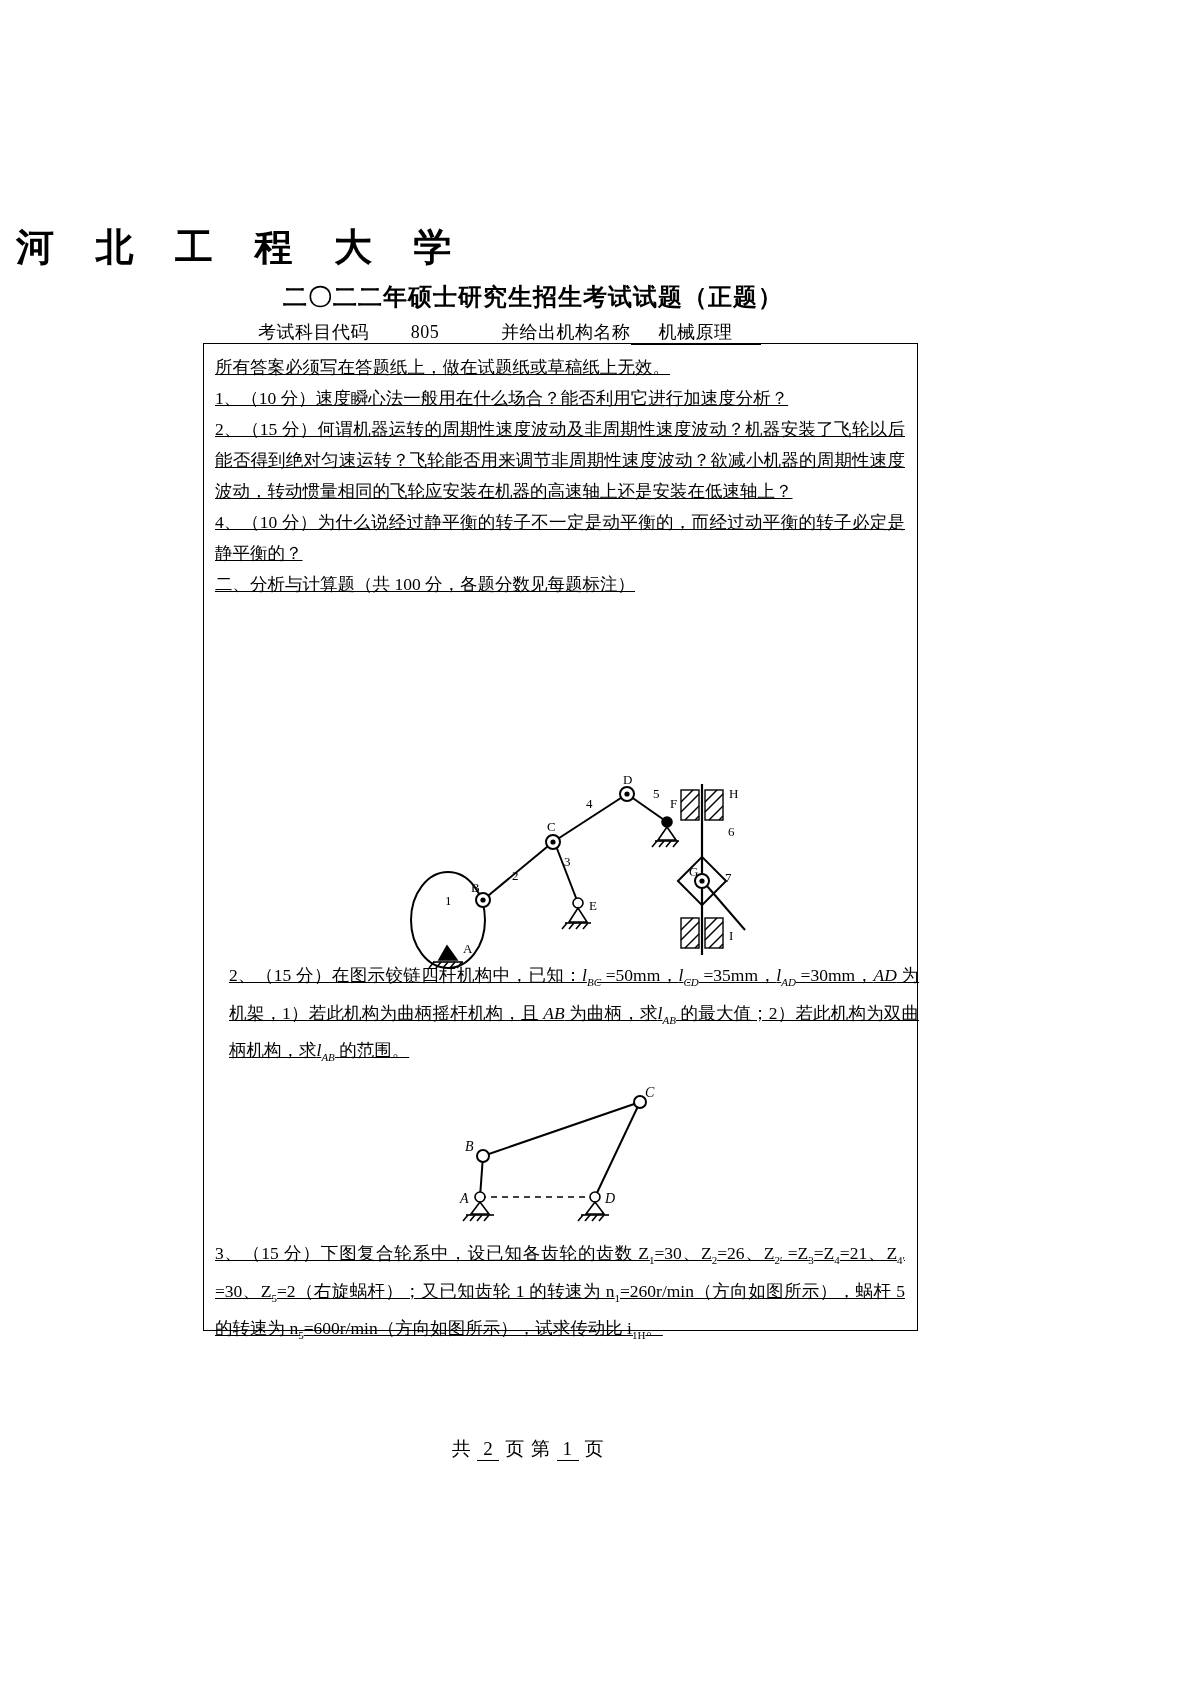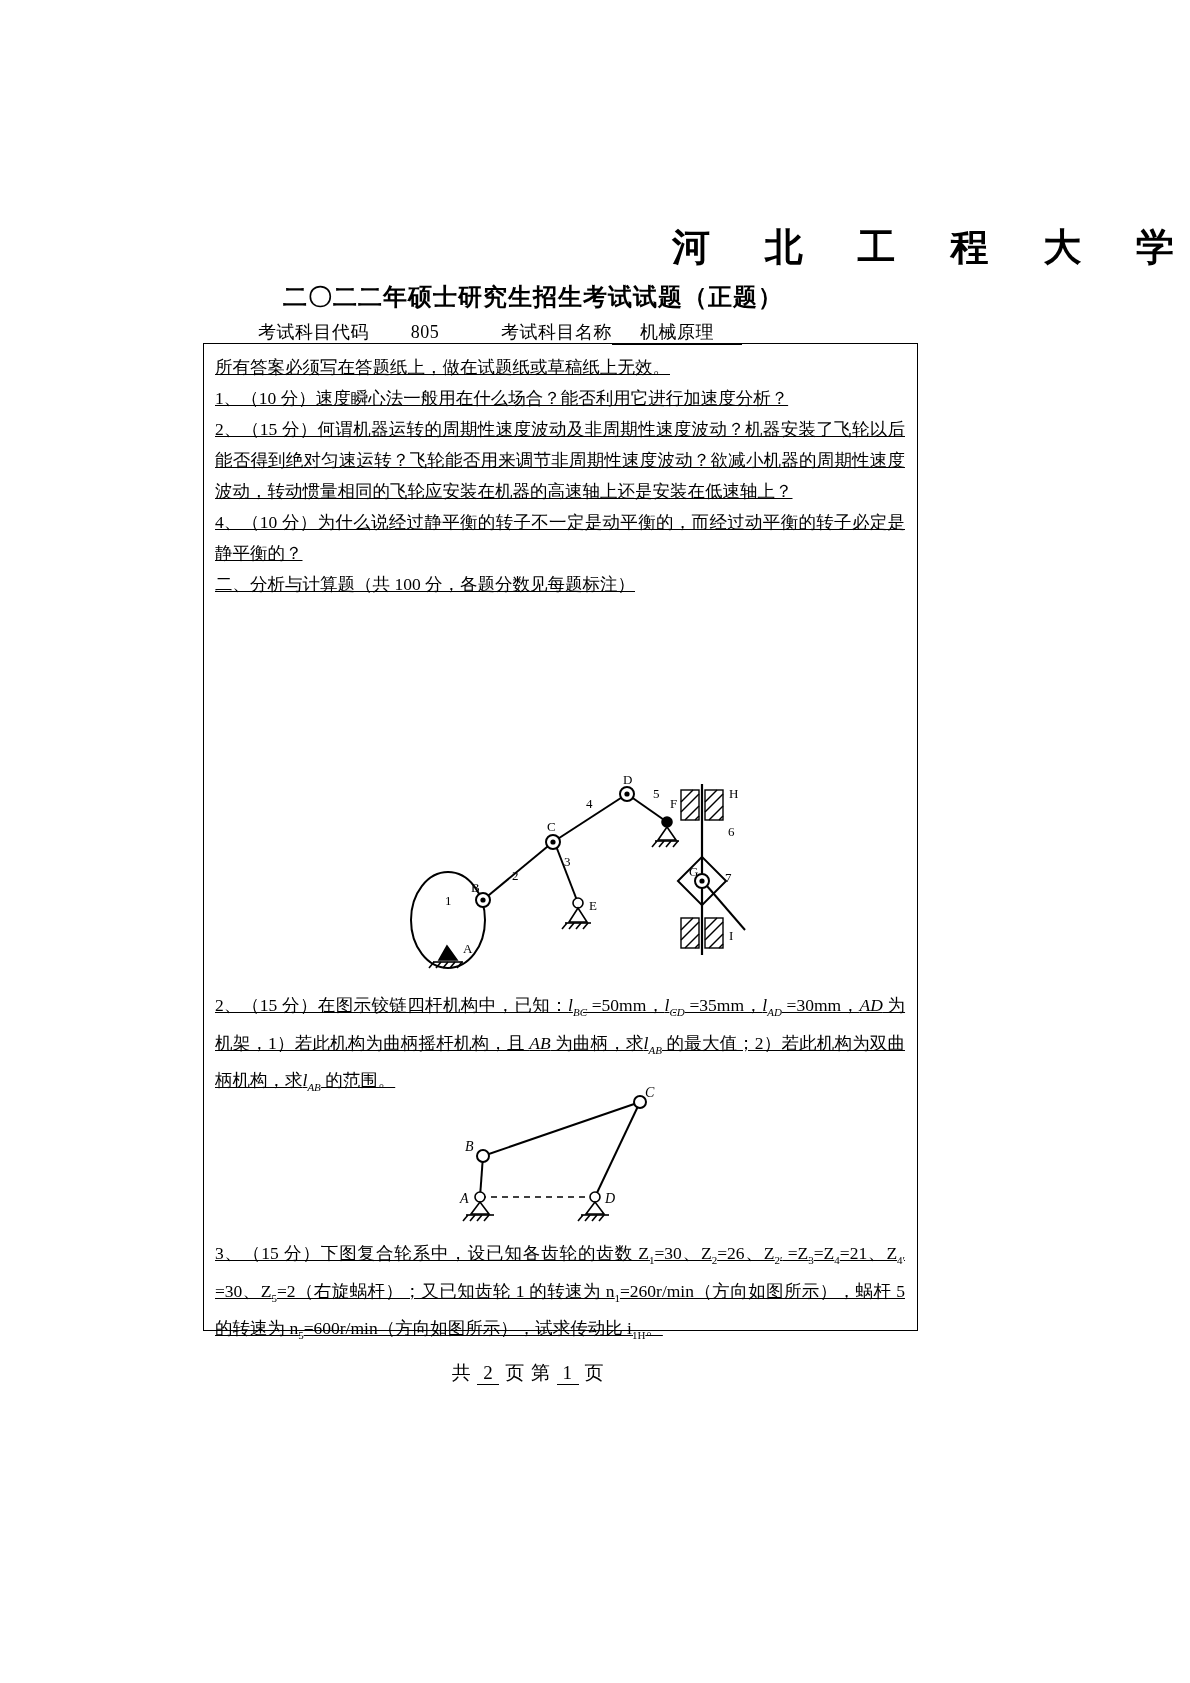--- a/index.html
+++ b/index.html
@@ -18,22 +18,22 @@
   .page {
     position: absolute;
     left: 0; top: 0;
     width: 1190px;
     height: 1683px;
   }
   .univ-title {
     position: absolute;
     left: 0; top: 222px;
     width: 1190px;
-    text-align: right;
-    font-family: Liberation Mono, monospace;
+    text-align: left;
+    font-family: Liberation Serif, serif;
     font-weight: bold;
     font-size: 38px;
     letter-spacing: 16px;
     text-indent: 16px;
   }
   .exam-sub {
     position: absolute;
     left: 0; top: 281px;
     width: 1066px;
     text-align: center;
@@ -98,21 +98,21 @@
     position: absolute;
     left: 215px;
     top: 1085px;
     width: 690px;
     height: 145px;
   }
 
   .footer {
     position: absolute;
     left: 0;
-    top: 1360px;
+    top: 1436px;
     width: 1056px;
     text-align: center;
     font-size: 19px;
     letter-spacing: 1px;
   }
   .footer .u {
     display: inline-block;
     border-bottom: 1px solid #000;
     min-width: 22px;
     text-align: center;
@@ -121,21 +121,21 @@
 </head>
 <body>
 
 <div class="page">
 
   <div class="univ-title">河 北 工 程 大 学</div>
 
   <div class="exam-sub">二〇二二年硕士研究生招生考试试题（正题）</div>
 
   <div class="code-line">
-    <span>考试科目代码</span><span class="ul w1">805</span><span class="gap"></span><span>考试科目名称</span><span class="ul w2">机械原理</span>
+    <span>考试科目代码</span><span class="ul w1">805</span><span class="gap"></span><span>并给出机构名称</span><span class="ul w2">机械原理</span>
   </div>
 
   <div class="frame"></div>
 
   <div class="body-text">
     <div class="p">所有答案必须写在答题纸上，做在试题纸或草稿纸上无效。</div>
     <div class="p">1、（10 分）速度瞬心法一般用在什么场合？能否利用它进行加速度分析？</div>
     <div class="p">2、（15 分）何谓机器运转的周期性速度波动及非周期性速度波动？机器安装了飞轮以后能否得到绝对匀速运转？飞轮能否用来调节非周期性速度波动？欲减小机器的周期性速度波动，转动惯量相同的飞轮应安装在机器的高速轴上还是安装在低速轴上？</div>
     <div class="p">4、（10 分）为什么说经过静平衡的转子不一定是动平衡的，而经过动平衡的转子必定是静平衡的？</div>
     <div class="p">二、分析与计算题（共 100 分，各题分数见每题标注）</div>
@@ -245,21 +245,21 @@
         <text x="297" y="110">2</text>
         <text x="349" y="96">3</text>
         <text x="371" y="38">4</text>
         <text x="438" y="28">5</text>
         <text x="513" y="66">6</text>
         <text x="510" y="112">7</text>
       </g>
     </svg>
   </div>
 
-  <div class="body-text" style="top:990px;">
+  <div class="body-text" style="top:960px;margin-left:14px;">
     <div class="p">2、（15 分）在图示铰链四杆机构中，已知：<span class="ital">l<sub>BC</sub></span> =50mm，<span class="ital">l<sub>CD</sub></span> =35mm，<span class="ital">l<sub>AD</sub></span> =30mm，<span class="ital">AD</span> 为机架，1）若此机构为曲柄摇杆机构，且 <span class="ital">AB</span> 为曲柄，求<span class="ital">l<sub>AB</sub></span> 的最大值；2）若此机构为双曲柄机构，求<span class="ital">l<sub>AB</sub></span> 的范围。</div>
   </div>
 
   <div class="fig2">
     <svg width="690" height="145" viewBox="0 0 690 145" xmlns="http://www.w3.org/2000/svg">
       <g stroke="#000" fill="none" stroke-width="2">
         <line x1="268" y1="71" x2="425" y2="17"></line>
         <line x1="425" y1="17" x2="380" y2="112"></line>
         <line x1="268" y1="71" x2="265" y2="112"></line>
         <line x1="265" y1="112" x2="380" y2="112" stroke-dasharray="6 5" stroke-width="1.4"></line>

